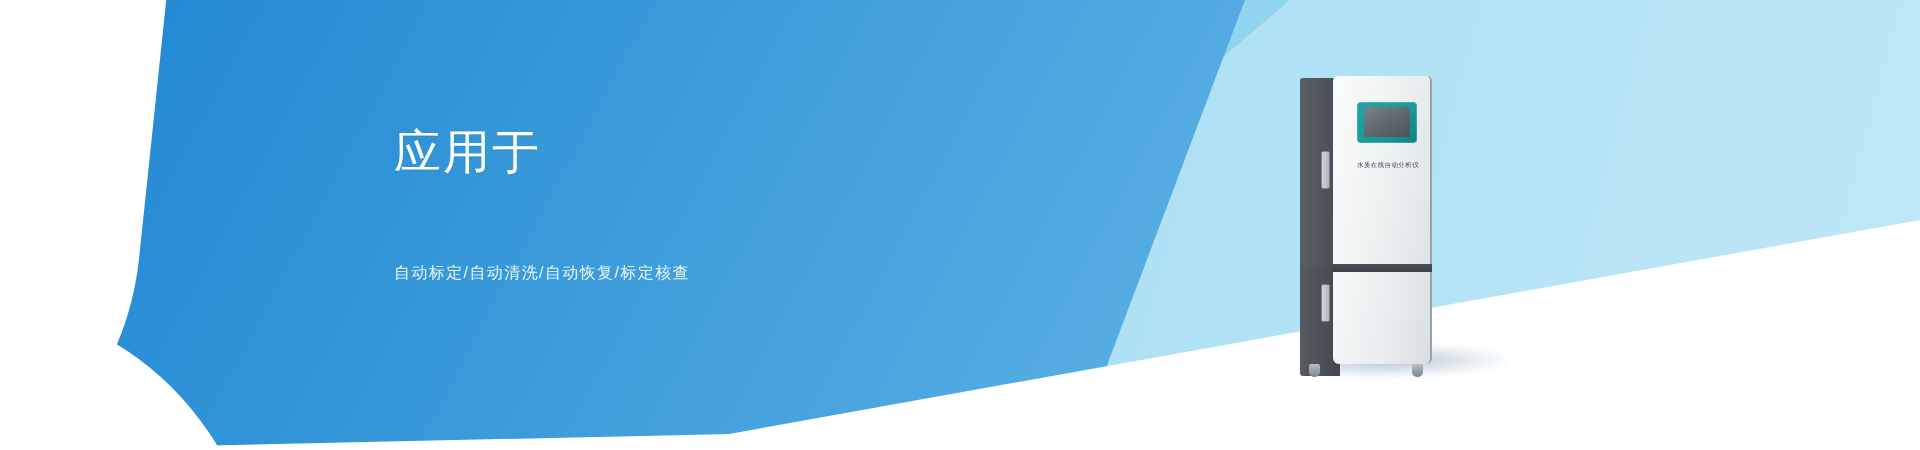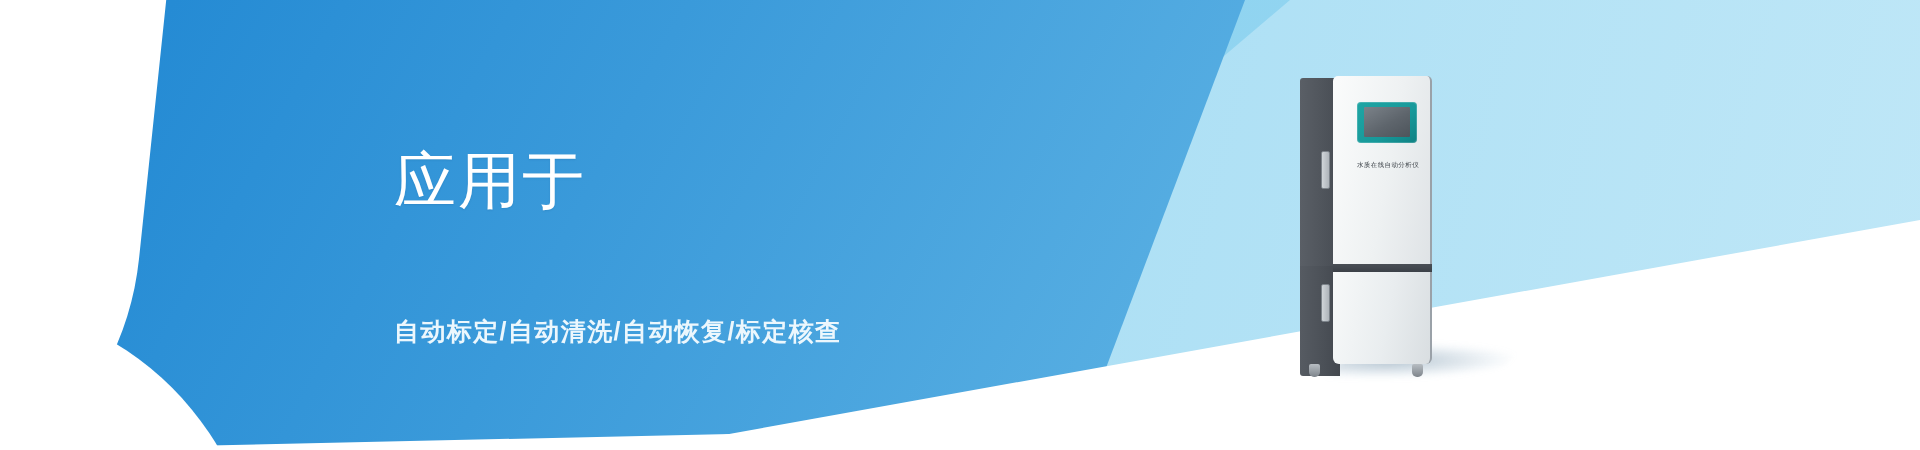--- a/index.html
+++ b/index.html
@@ -66,34 +66,34 @@
     background:#ffffff;
     clip-path: polygon(0 42px, 0 42px, 1920px 0, 1920px 42px);
   }
 
   
   .content {
     position:absolute; left:394px; top:60px; width:760px; z-index:8;
   }
   .headline {
     color:#ffffff;
-    font-size:62px;
+    font-size:47px;
     line-height:1.30;
     font-weight:400;
     letter-spacing:2px;
     text-shadow:0 1px 2px rgba(0,60,110,.13);
     white-space:pre-line;
   }
   .headline .line { display:block; }
   .subhead {
-    margin-top:13px;
+    margin-top:20px;
     color:#ecf7fd;
-    font-size:25px;
+    font-size:16px;
     letter-spacing:1.4px;
-    font-weight:700;
+    font-weight:400;
   }
 
   
   .device {
     position:absolute; left:1300px; top:76px;
     width:132px; height:300px; z-index:9;
   }
   .dev-shadow {
     position:absolute; left:40px; top:268px;
     width:170px; height:34px;

